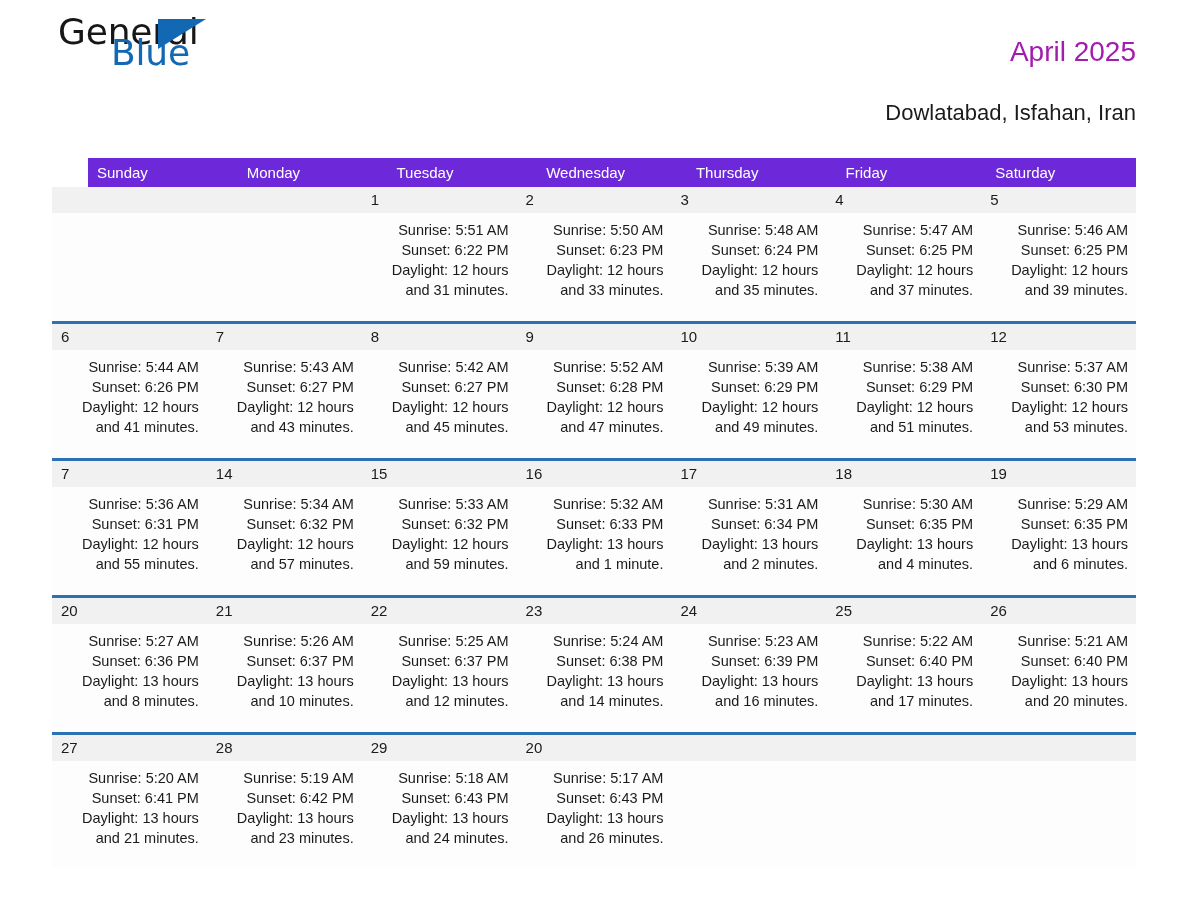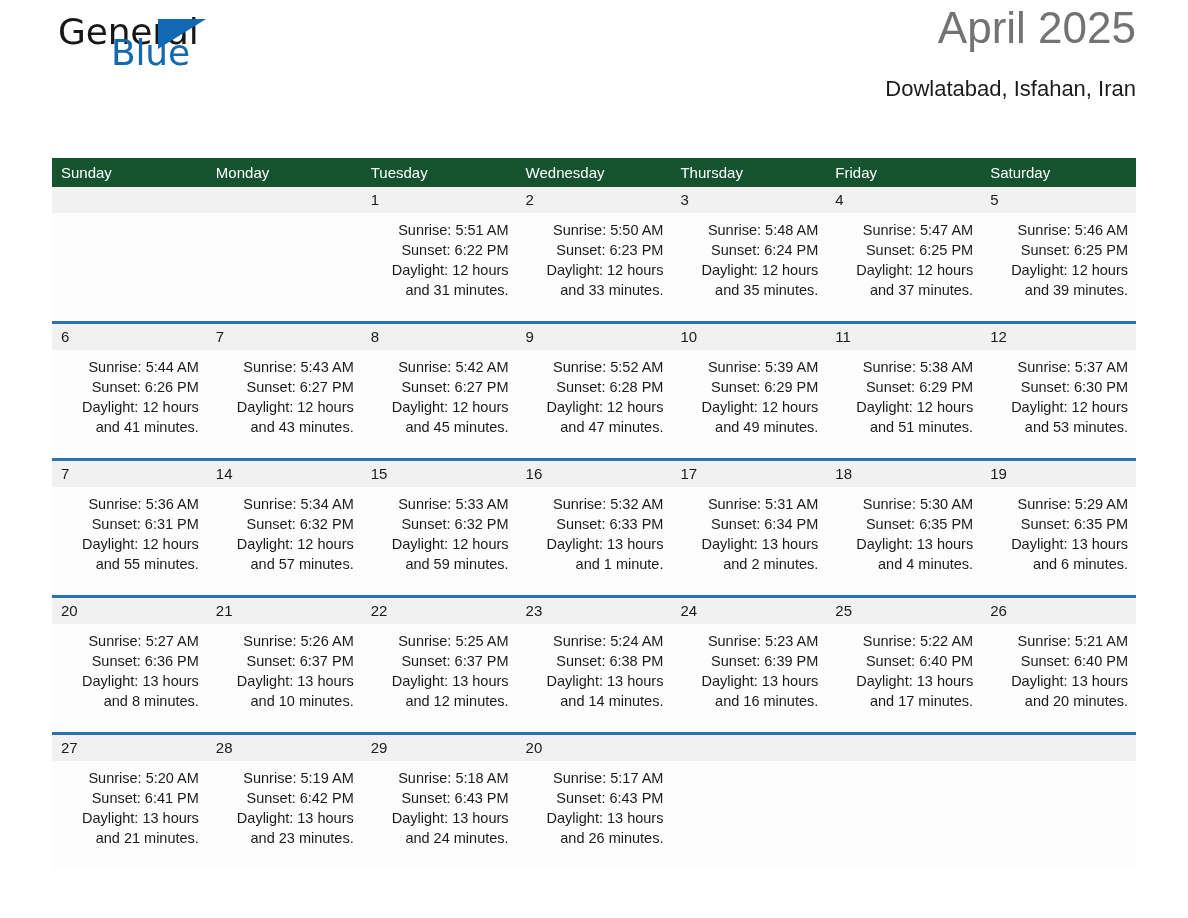--- a/index.html
+++ b/index.html
@@ -69,26 +69,27 @@
     border-bottom: 30px solid transparent;
   }
 
   .title-block {
     position: absolute;
     right: 0px;
     top: 0px;
     text-align: right;
   }
   .month-title {
-    font-size: 44px;
+    font-size: 28px;
     font-weight: 400;
-    color: #737373;
+    color: #a21caf;
     line-height: 56px;
     white-space: nowrap;
     font-family: "Liberation Sans", sans-serif;
+    margin-top: 24px;
   }
   .location {
     margin-top: 20px;
     font-size: 22px;
     font-weight: 400;
     color: #1b1b1b;
     line-height: 26px;
     white-space: nowrap;
     font-family: "Liberation Sans", sans-serif;
   }
@@ -96,22 +97,23 @@
   
   .calendar {
     position: absolute;
     left: 52px;
     top: 158px;
     width: 1084px;
   }
 
   .weekday-header {
     display: flex;
-    background: #14532d;
+    background: #6d28d9;
     height: 29px;
+    margin-left: 36px;
   }
   .weekday-cell {
     flex: 1 1 0;
     color: #ffffff;
     font-size: 15px;
     line-height: 29px;
     padding-left: 9px;
     white-space: nowrap;
     font-family: "Liberation Sans", sans-serif;
   }

